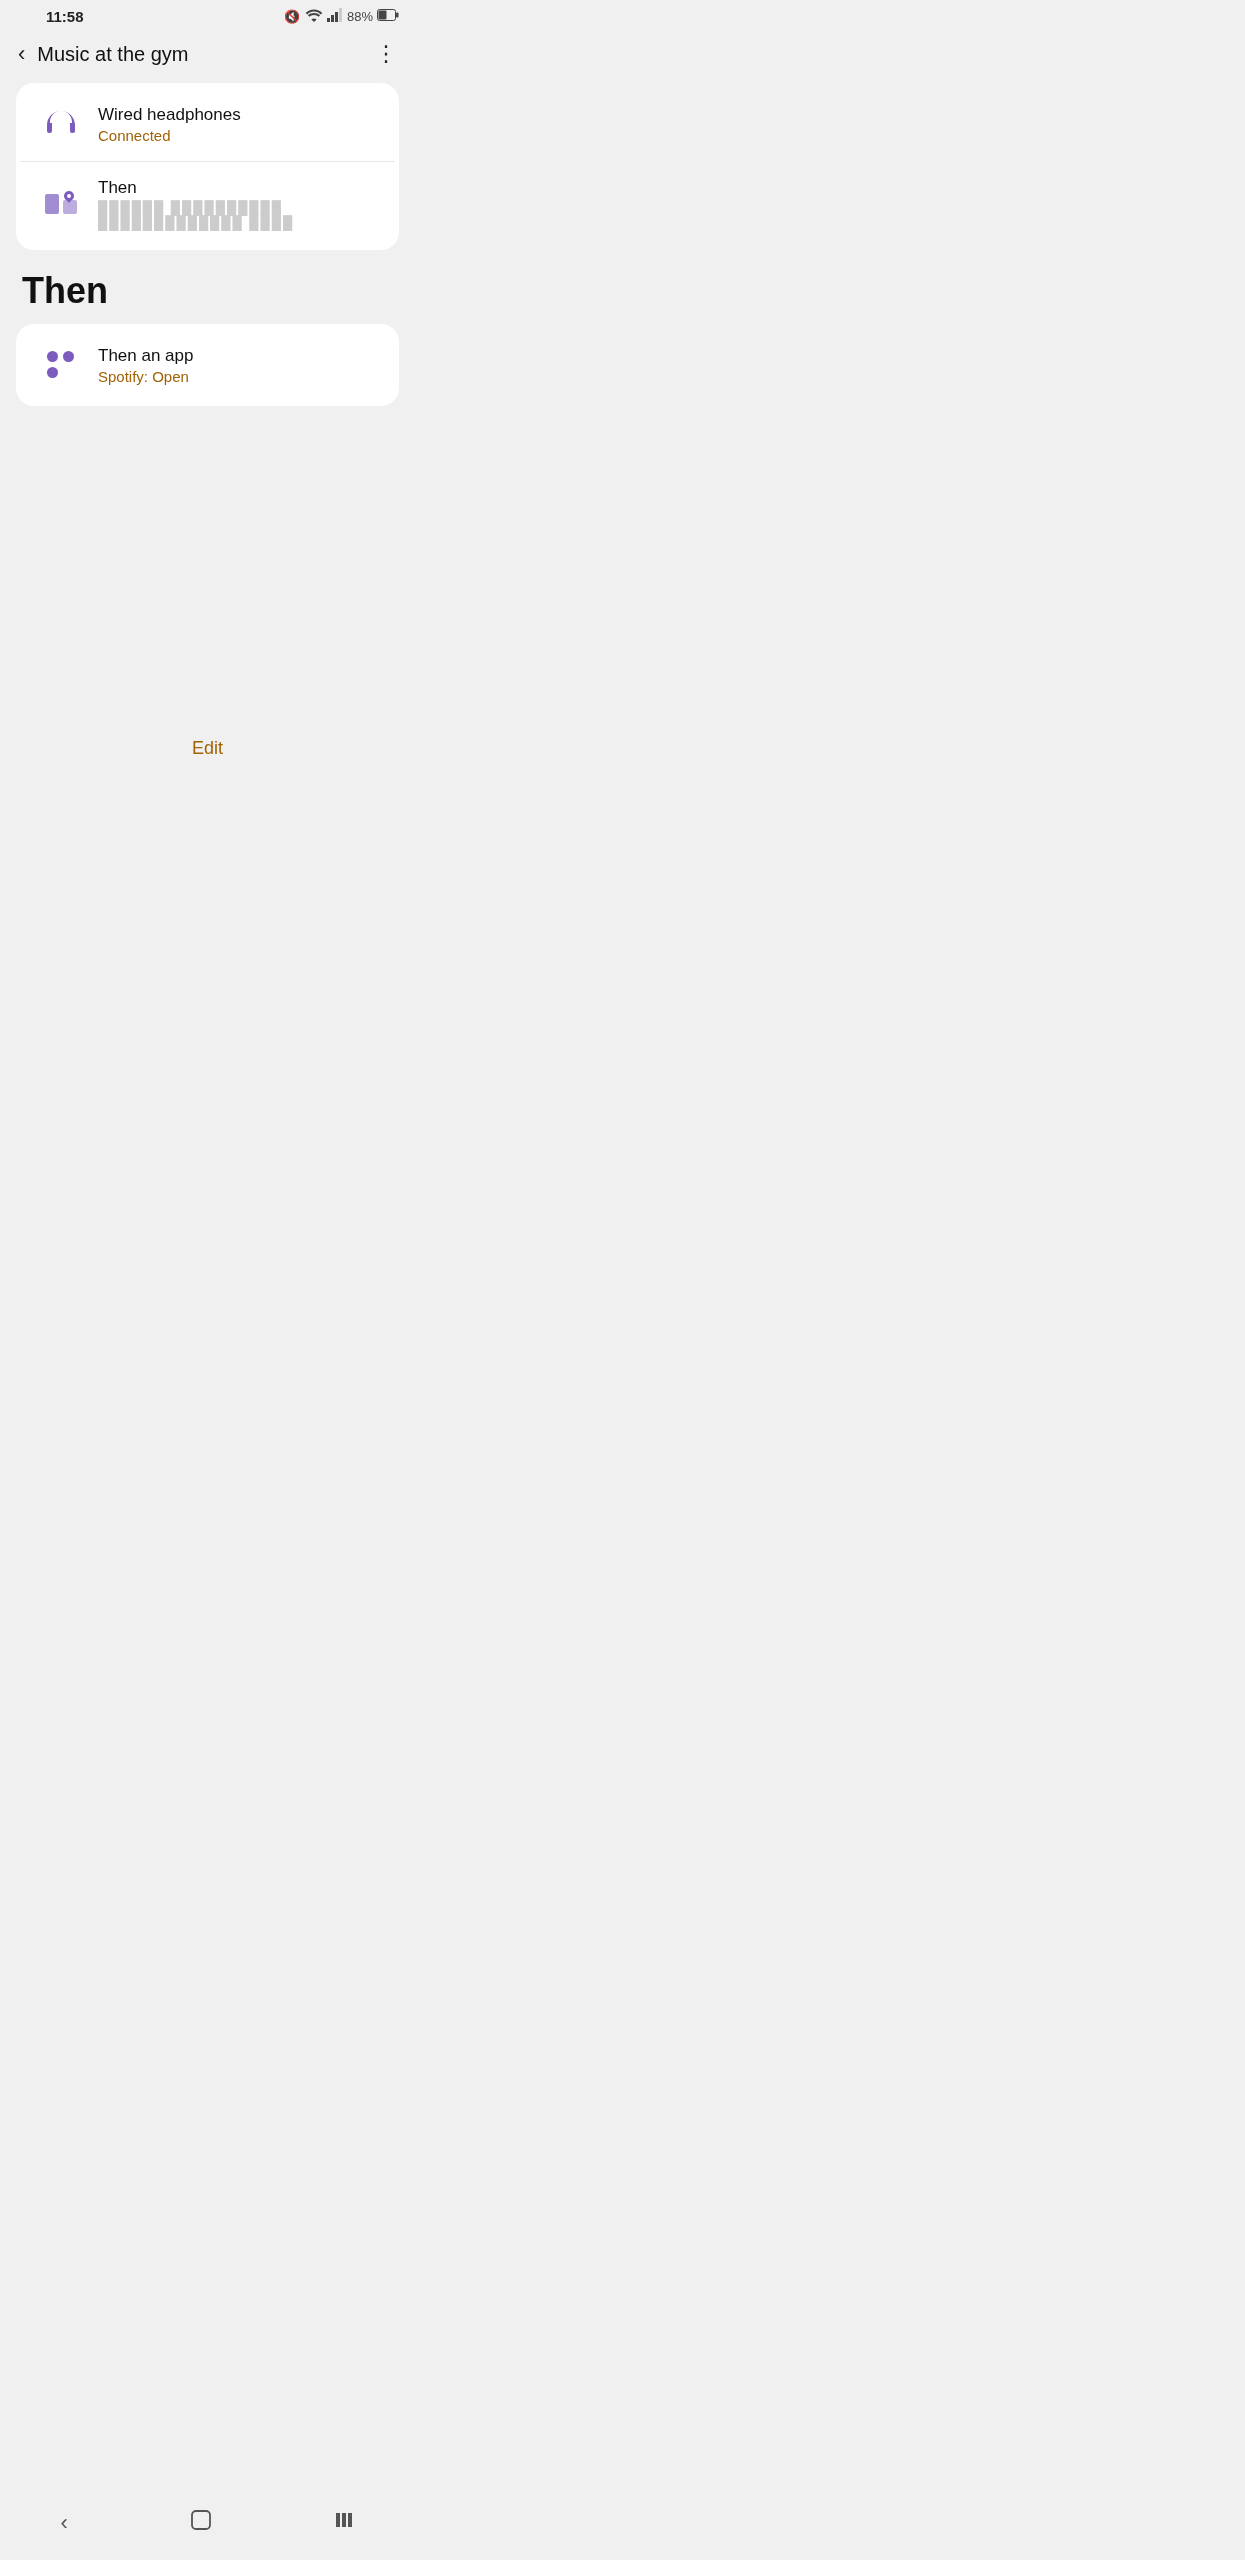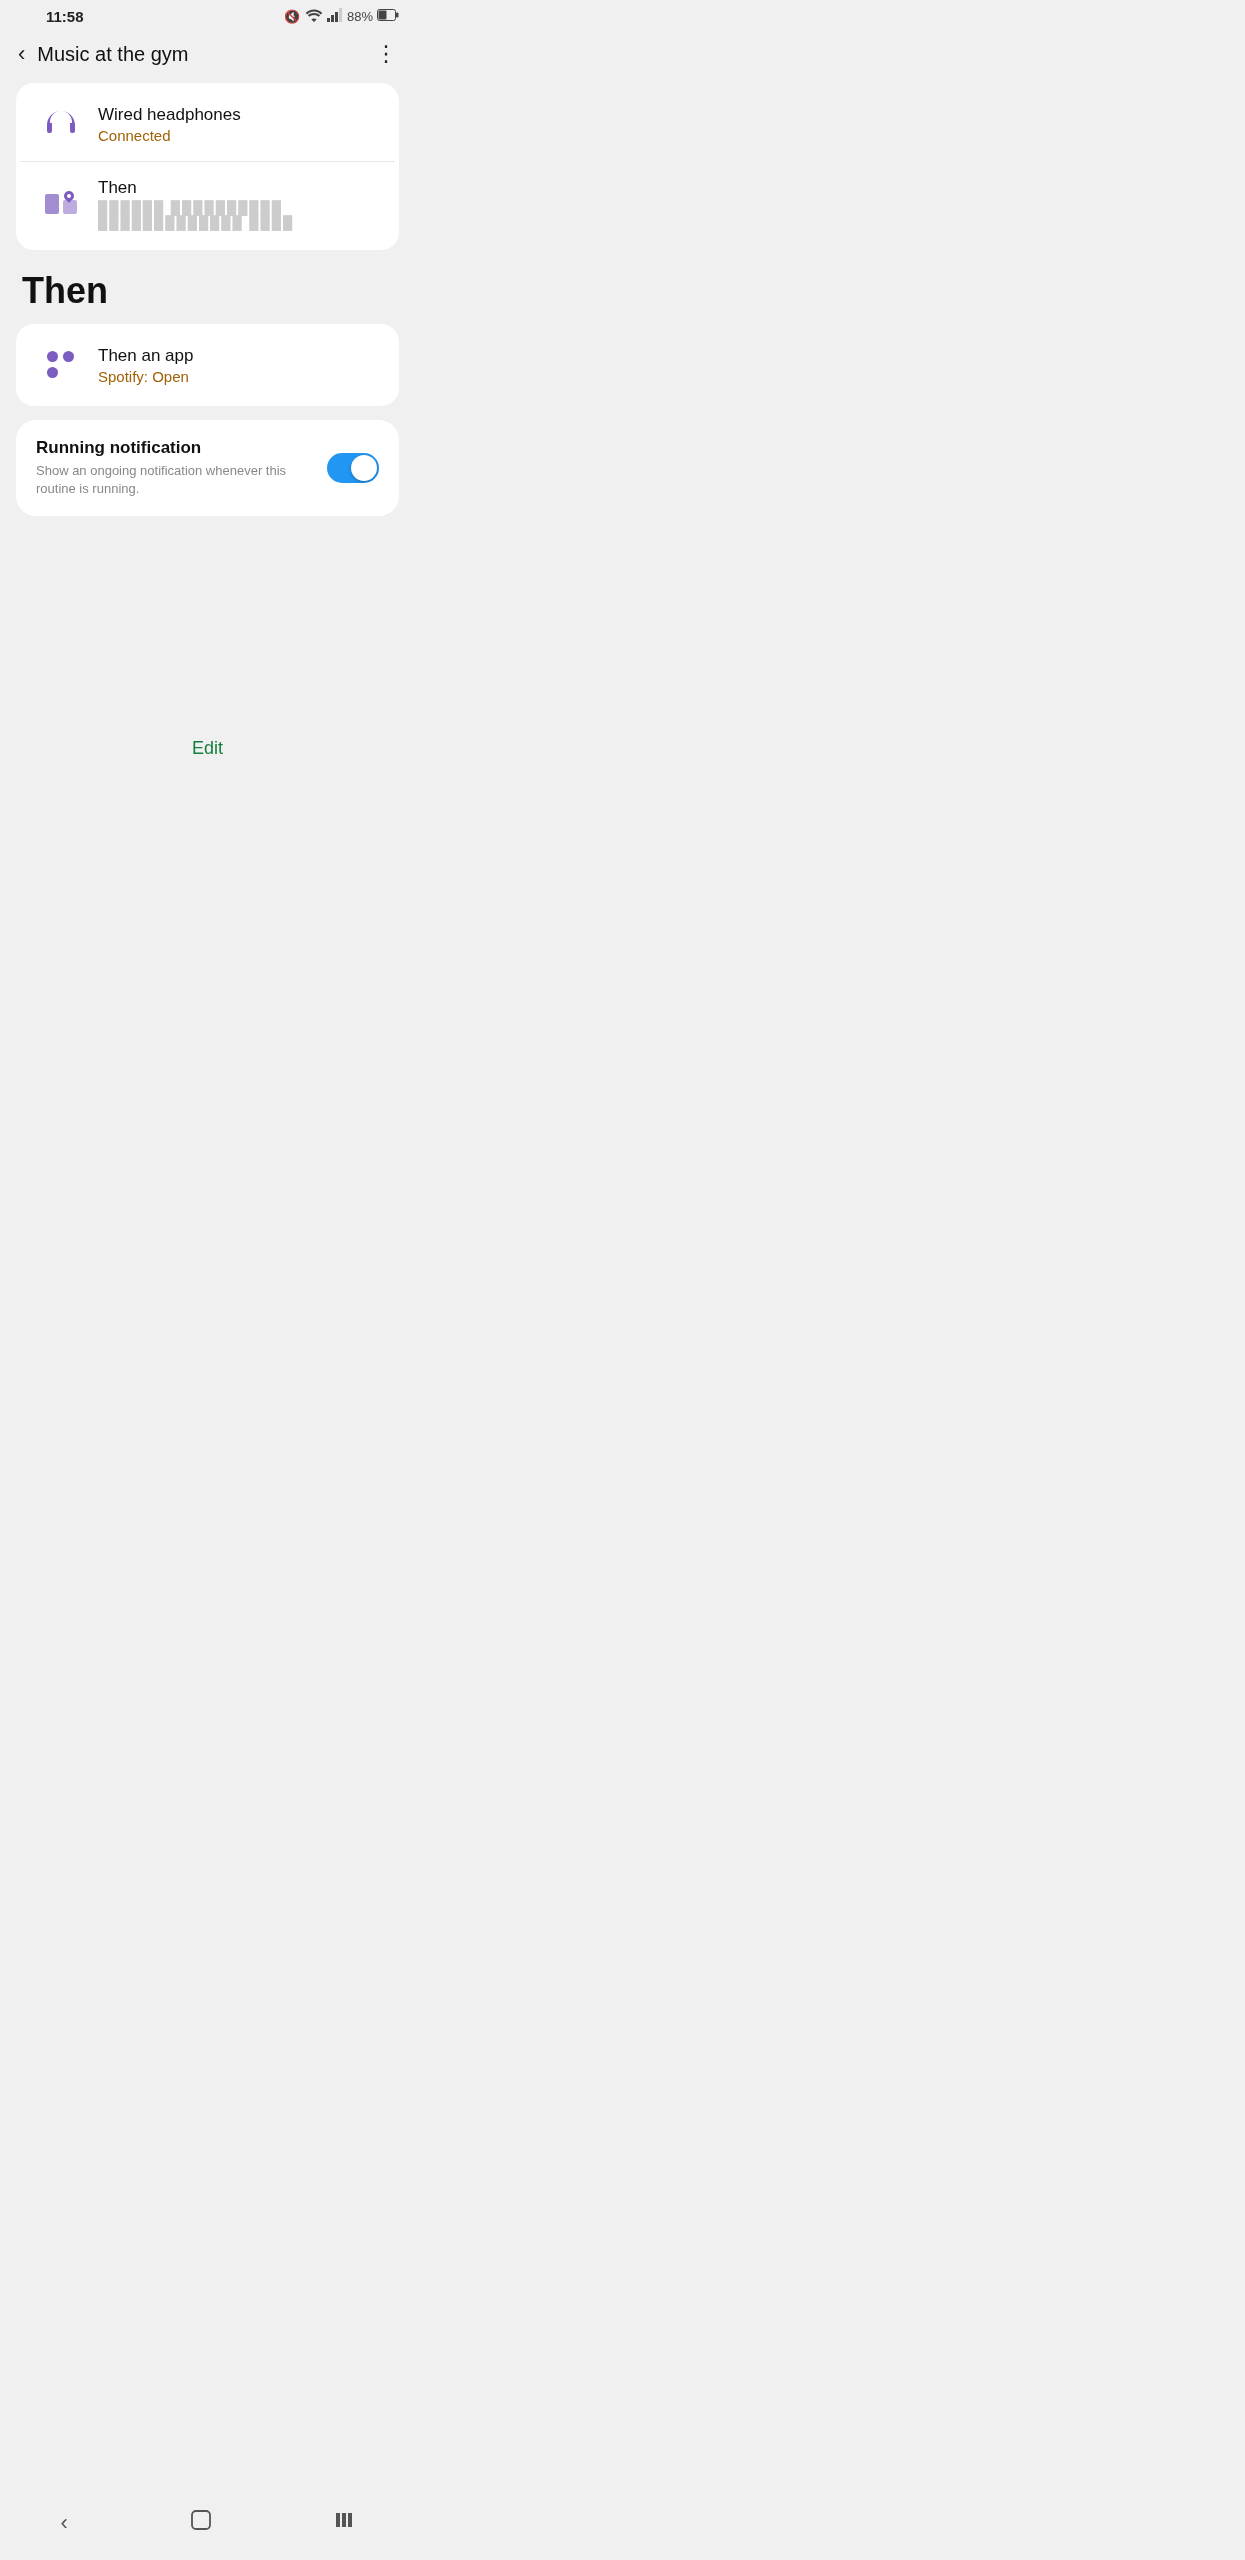--- a/index.html
+++ b/index.html
@@ -203,21 +203,21 @@
     .edit-bar {
       display: flex;
       justify-content: center;
       align-items: center;
       padding: 24px 0 16px 0;
       margin-top: auto;
     }
     .edit-btn {
       font-size: 18px;
       font-weight: 500;
-      color: #15803d;
+      color: #a16207;
       background: none;
       border: none;
       cursor: pointer;
       padding: 8px 24px;
     }
 
     
     .bottom-nav {
       display: flex;
       justify-content: space-around;
@@ -335,29 +335,20 @@
               <div class="app-dot empty"></div>
             </div>
           </div>
           <div class="item-text">
             <div class="item-title">Then an app</div>
             <div class="item-subtitle">Spotify: Open</div>
           </div>
         </div>
       </div>
 
-      <div class="notification-card">
-        <div class="notification-text">
-          <div class="notification-title">Running notification</div>
-          <div class="notification-desc">Show an ongoing notification whenever this routine is running.</div>
-        </div>
-        <div class="toggle">
-          <div class="toggle-knob"></div>
-        </div>
-      </div>
     </div>
 
   </div>
 
   <div class="edit-bar">
     <button class="edit-btn">Edit</button>
   </div>
 
 </div>
 

